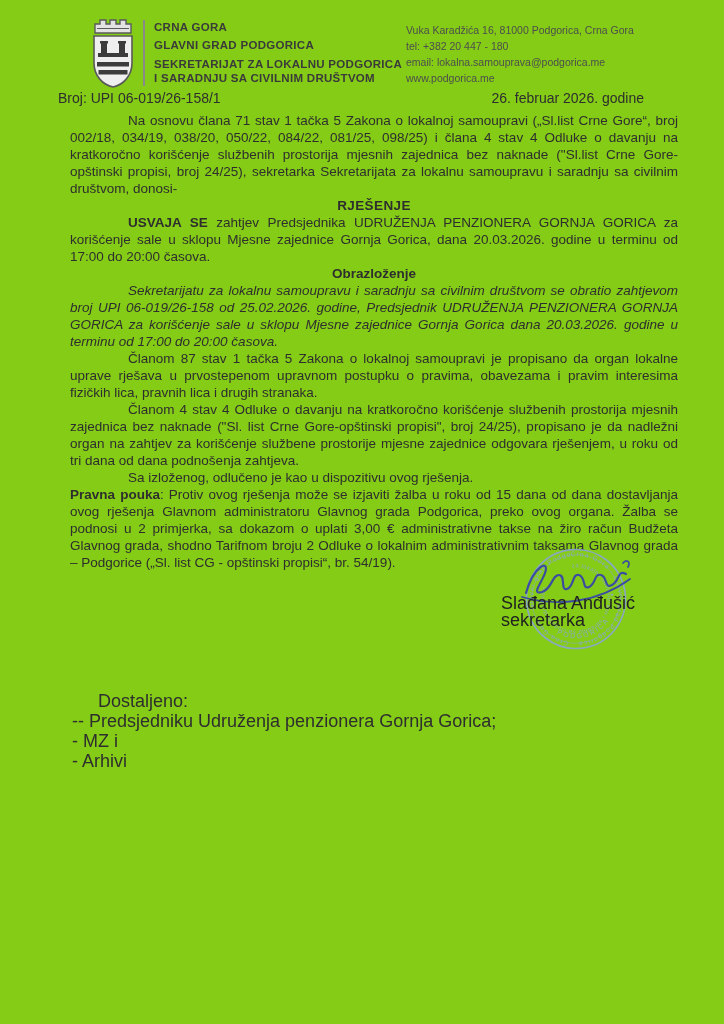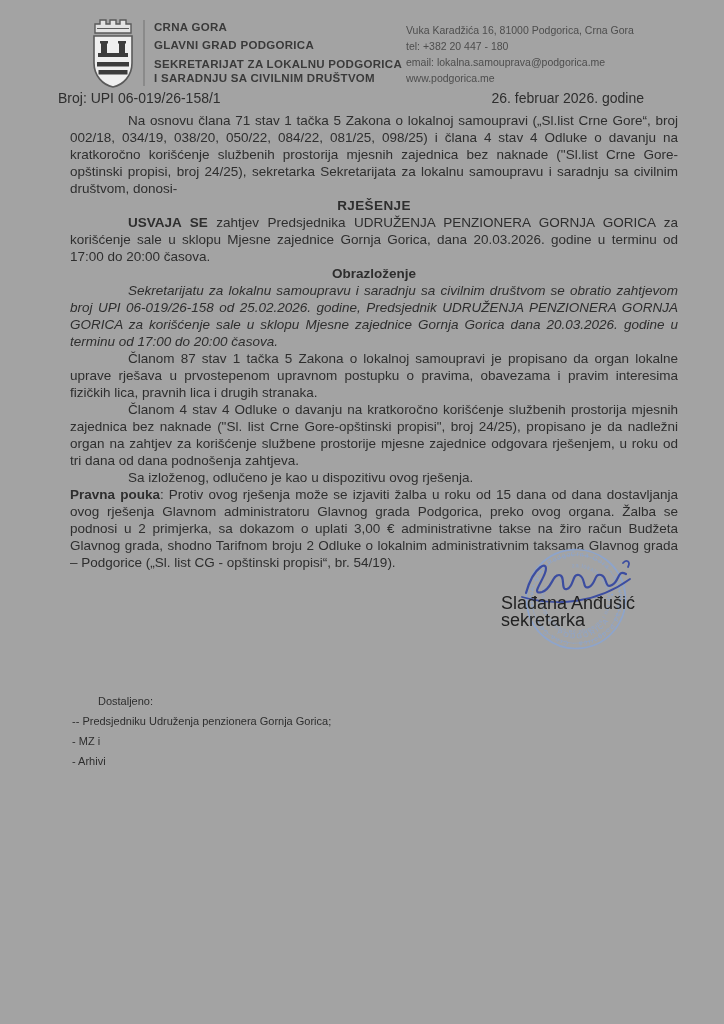--- a/index.html
+++ b/index.html
@@ -1,17 +1,17 @@
 <!DOCTYPE html>
 <html><head>
 <meta charset="utf-8">
 <style>
   html,body{margin:0;padding:0;background:#e9e9e9;}
   .page{
-    width:724px;height:1024px;background:#a3a3a3;position:relative;
+    width:724px;height:1024px;background:#84cc16;position:relative;
     font-family:"Liberation Sans", sans-serif;color:#2b2b2b;overflow:hidden;
     margin:0 auto;
   }
   
   .hdr{position:absolute;top:16px;left:88px;right:40px;height:80px;}
   .logo{position:absolute;left:0;top:1px;}
   .hdr-divider{position:absolute;left:55px;top:4px;width:2px;height:66px;background:#8a8a8a;}
   .org{position:absolute;left:66px;top:5px;font-size:11.5px;font-weight:bold;color:#3a3a3a;letter-spacing:.3px;}
   .org .l1{margin-bottom:6px;}
   .org .l2{margin-bottom:6px;}
@@ -31,21 +31,21 @@
   .h-obrazlozenje{margin-top:2px;}
   .p-first{margin-top:6px;font-style:italic;}
   .p-conclusion{margin-top:12px;}
   .p-legal{margin-top:14px;}
   
   .sign-area{position:relative;height:112px;}
   .stamp{position:absolute;right:46px;top:-28px;width:112px;height:112px;transform:rotate(-7deg);opacity:.9;}
   .sig-scrawl{position:absolute;right:41px;top:-18px;width:125px;height:52px;}
   .sig-block{position:absolute;right:37px;top:24px;width:140px;text-align:left;font-size:18px;color:#222;line-height:17px;}
   
-  .distribution{margin-top:8px;font-size:11px;line-height:20px;text-align:left;}
+  .distribution{margin-top:8px;font-size:18px;line-height:20px;text-align:left;}
   .dist-label{padding-left:28px;}
   .dist-item{padding-left:2px;}
 </style>
 </head>
 <body>
 
 <div class="page">
 
   <div class="hdr">
 

